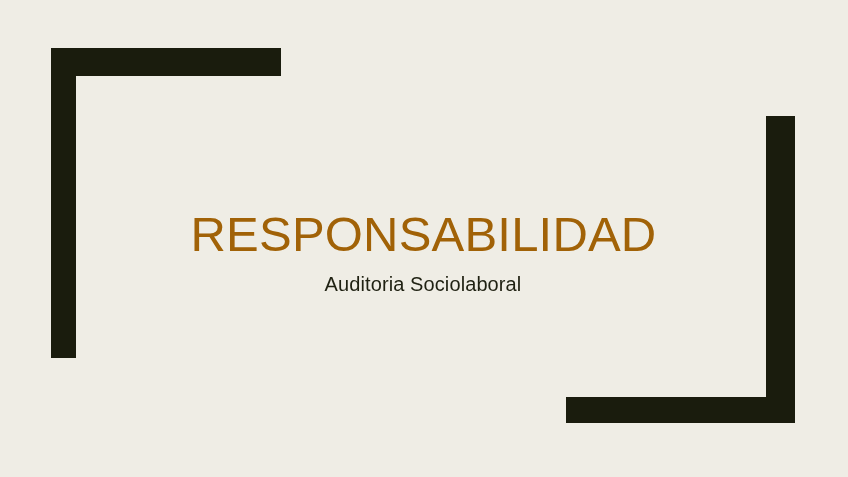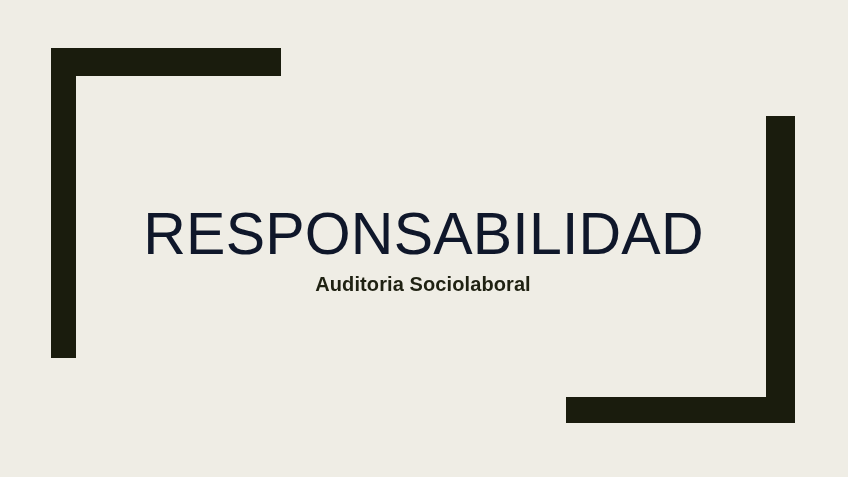--- a/index.html
+++ b/index.html
@@ -70,38 +70,38 @@
   }
 
   #title-group {
     width: 700px;
     margin-left: -1px;
     text-align: center;
   }
 
   .title-line {
     display: block;
-    color: #0f172a;
+    color: #a16207;
     font-family: "Liberation Sans", sans-serif;
-    font-size: 59px;
+    font-size: 49px;
     font-weight: 400;
     line-height: 50px;
     letter-spacing: 0.2px;
     white-space: nowrap;
     margin-top: 28px;
   }
 
   #subtitle {
     display: block;
     margin-top: 13px;
     margin-left: -2px;
     color: #1F2112;
     font-family: "Liberation Sans", sans-serif;
     font-size: 20px;
-    font-weight: 700;
+    font-weight: 400;
     line-height: 24px;
     letter-spacing: 0.1px;
     text-align: center;
     white-space: nowrap;
   }
 </style>
 </head>
 <body>
 
 <div id="slide">

